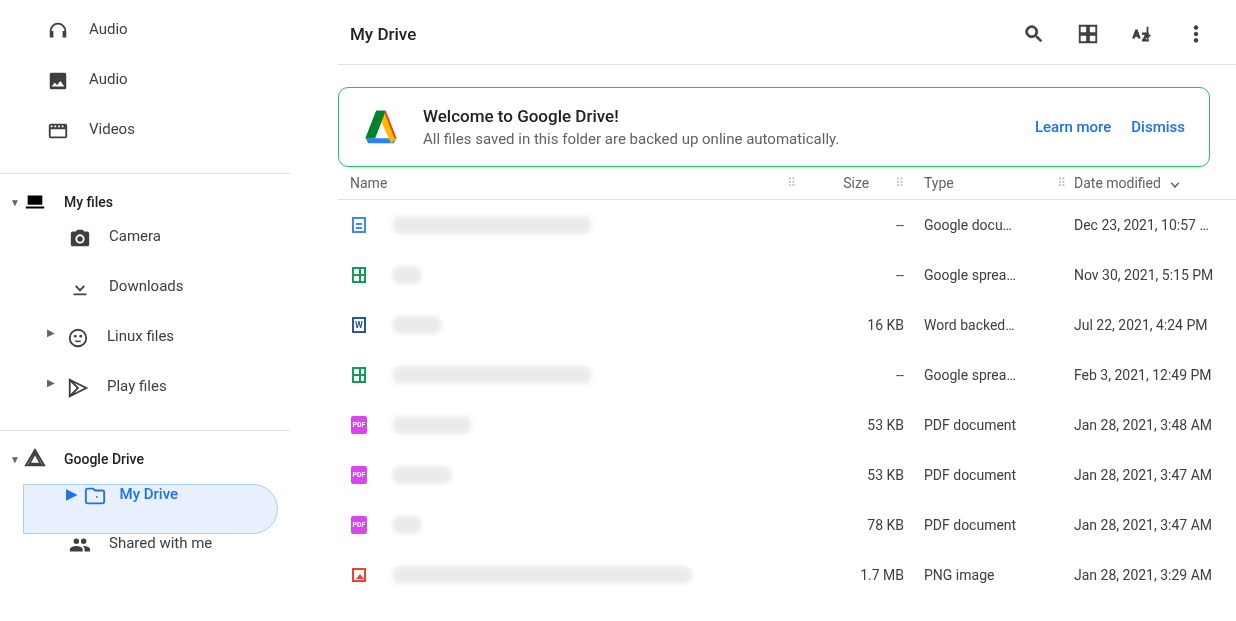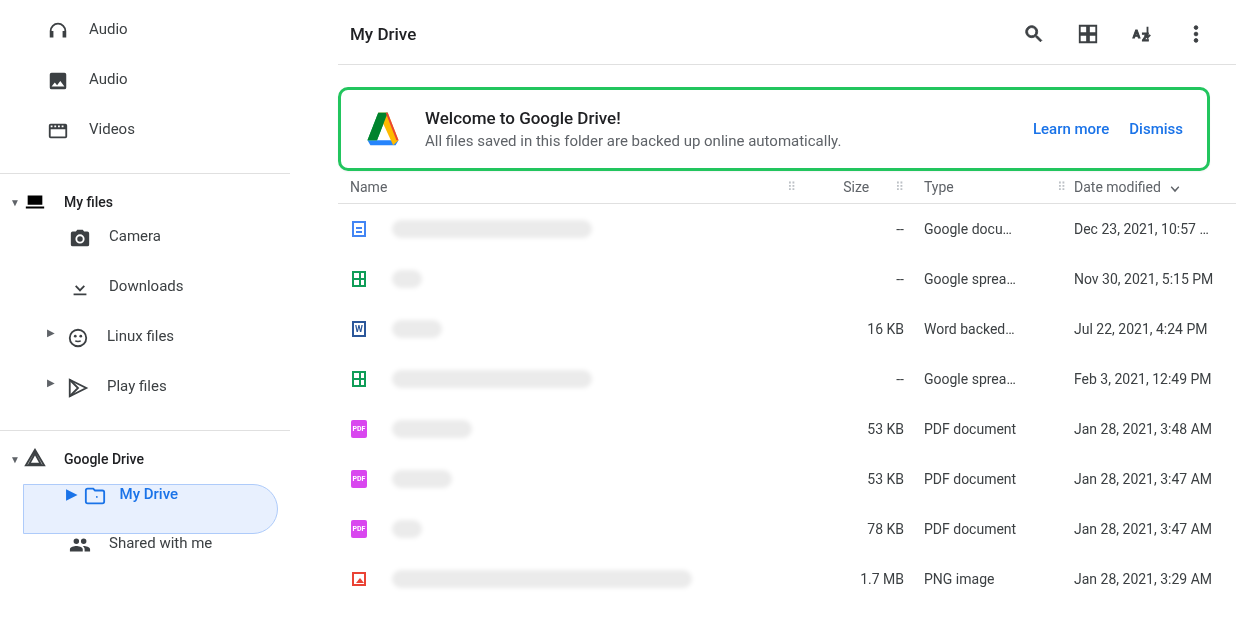--- a/index.html
+++ b/index.html
@@ -48,21 +48,21 @@
 .sidebar-section { display:flex; align-items:center; height:50px; padding-left:6px; font-weight:500; cursor:pointer; }
 .sidebar-section .chev { width: 18px; text-align:center; color:#5f6368; font-size:10px;}
 .sidebar-section .icon { width:22px; height:22px; display:flex; align-items:center; justify-content:center; margin-right: 18px; margin-left: 0px;}
 .main { flex:1; display:flex; flex-direction:column; height:100%; position:relative;}
 .header { display:flex; align-items:center; justify-content:space-between; padding: 22px 28px 18px 60px; }
 .header h1 { font-size: 17px; font-weight: 500; color:#202124; }
 .header-actions { display:flex; align-items:center; gap: 30px; }
 .header-actions .act { width:24px; height:24px; display:flex; align-items:center; justify-content:center; cursor:pointer;}
 .header-actions svg { width:22px; height:22px; fill:#3c4043; stroke:#3c4043;}
 .header-sep { border:none; border-top:1px solid #e0e0e0; margin:0 0 0 48px; }
-.banner { margin: 22px 26px 0 48px; border:3px solid #22c55e; border-radius:10px; padding: 18px 24px; display:flex; align-items:center; box-shadow: 0 1px 2px rgba(0,0,0,0.05);}
+.banner { margin: 22px 26px 0 48px; border:1px solid #22c55e; border-radius:10px; padding: 18px 24px; display:flex; align-items:center; box-shadow: 0 1px 2px rgba(0,0,0,0.05);}
 .banner-icon { width:36px; height:36px; margin-right: 24px; }
 .banner-text h2 { font-size:17px; font-weight:500; color:#202124; margin-bottom:4px;}
 .banner-text p { font-size:15px; color:#5f6368;}
 .banner-actions { margin-left:auto; display:flex; gap:20px;}
 .banner-actions a { color:#1a73e8; font-weight:500; font-size:15px; cursor:pointer;}
 .table { padding-left: 48px; }
 .thead { display:flex; align-items:center; color:#5f6368; font-size:14px; padding: 8px 0; border-bottom:1px solid #e0e0e0;}
 .col-name { flex:1; padding-left:12px; display:flex; align-items:center;}
 .col-size { width: 120px; text-align:right; padding-right:12px; display:flex; align-items:center; justify-content:flex-end;gap:18px;}
 .col-type { width: 150px; padding-left: 8px; overflow:hidden; text-overflow:ellipsis; white-space:nowrap; display:flex; align-items:center;}

